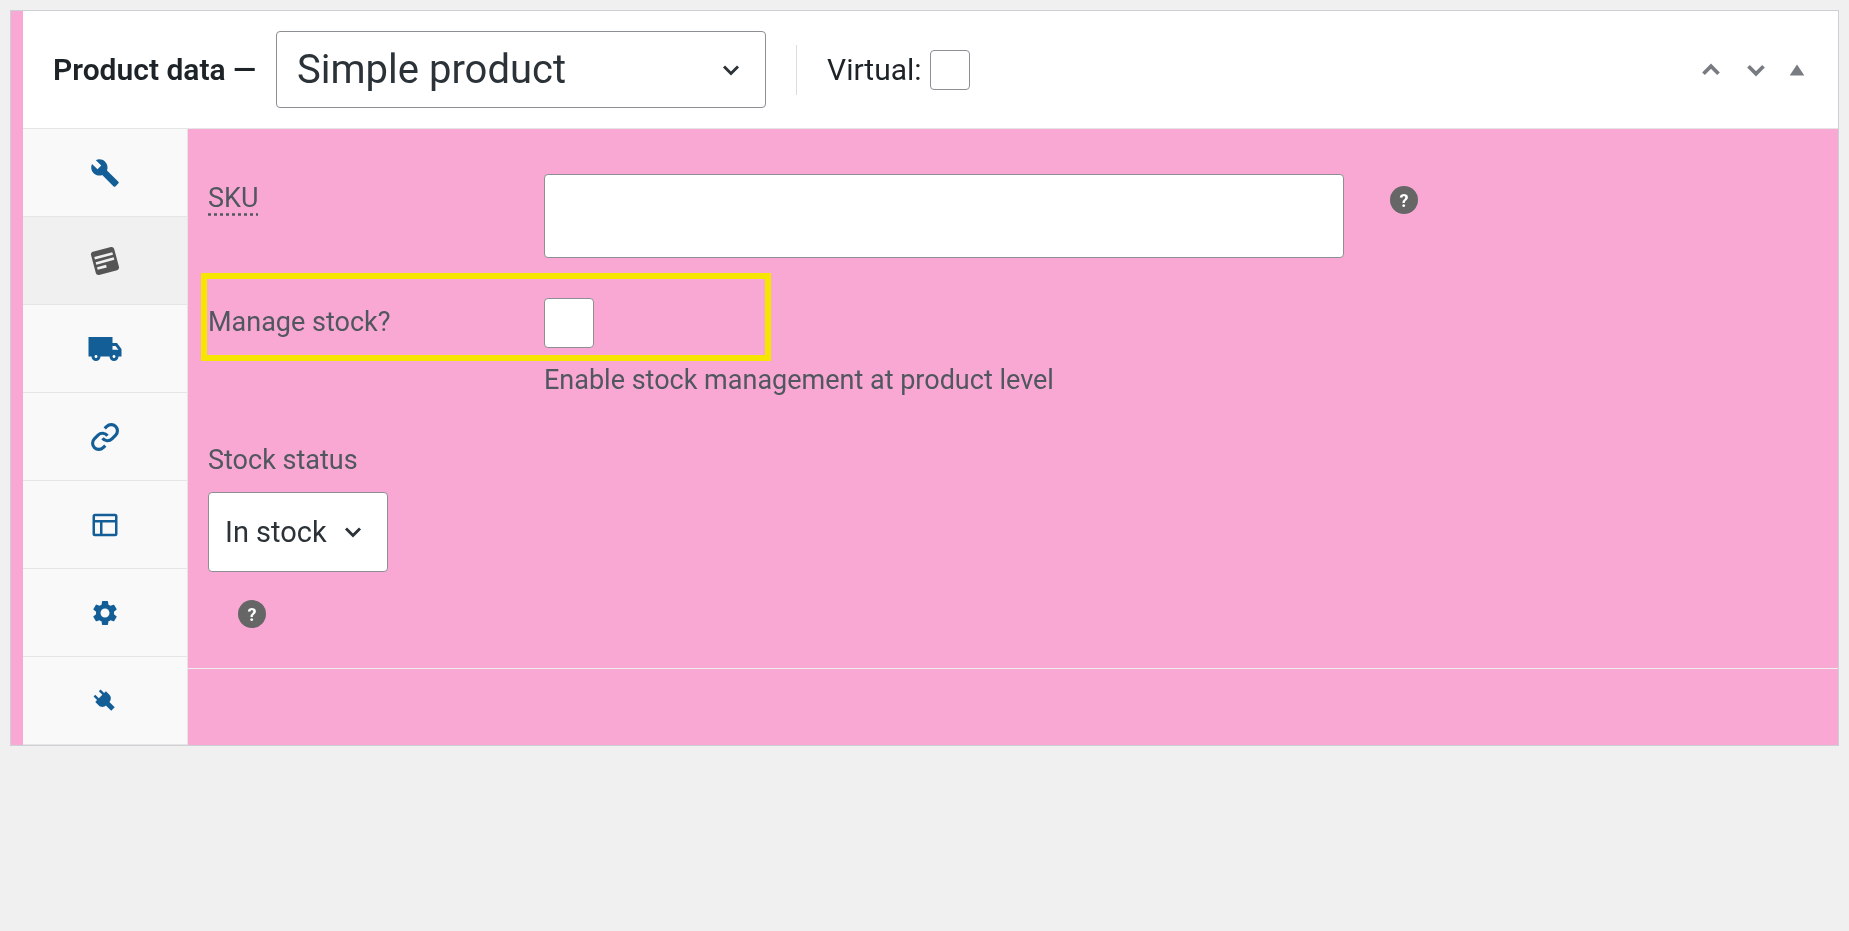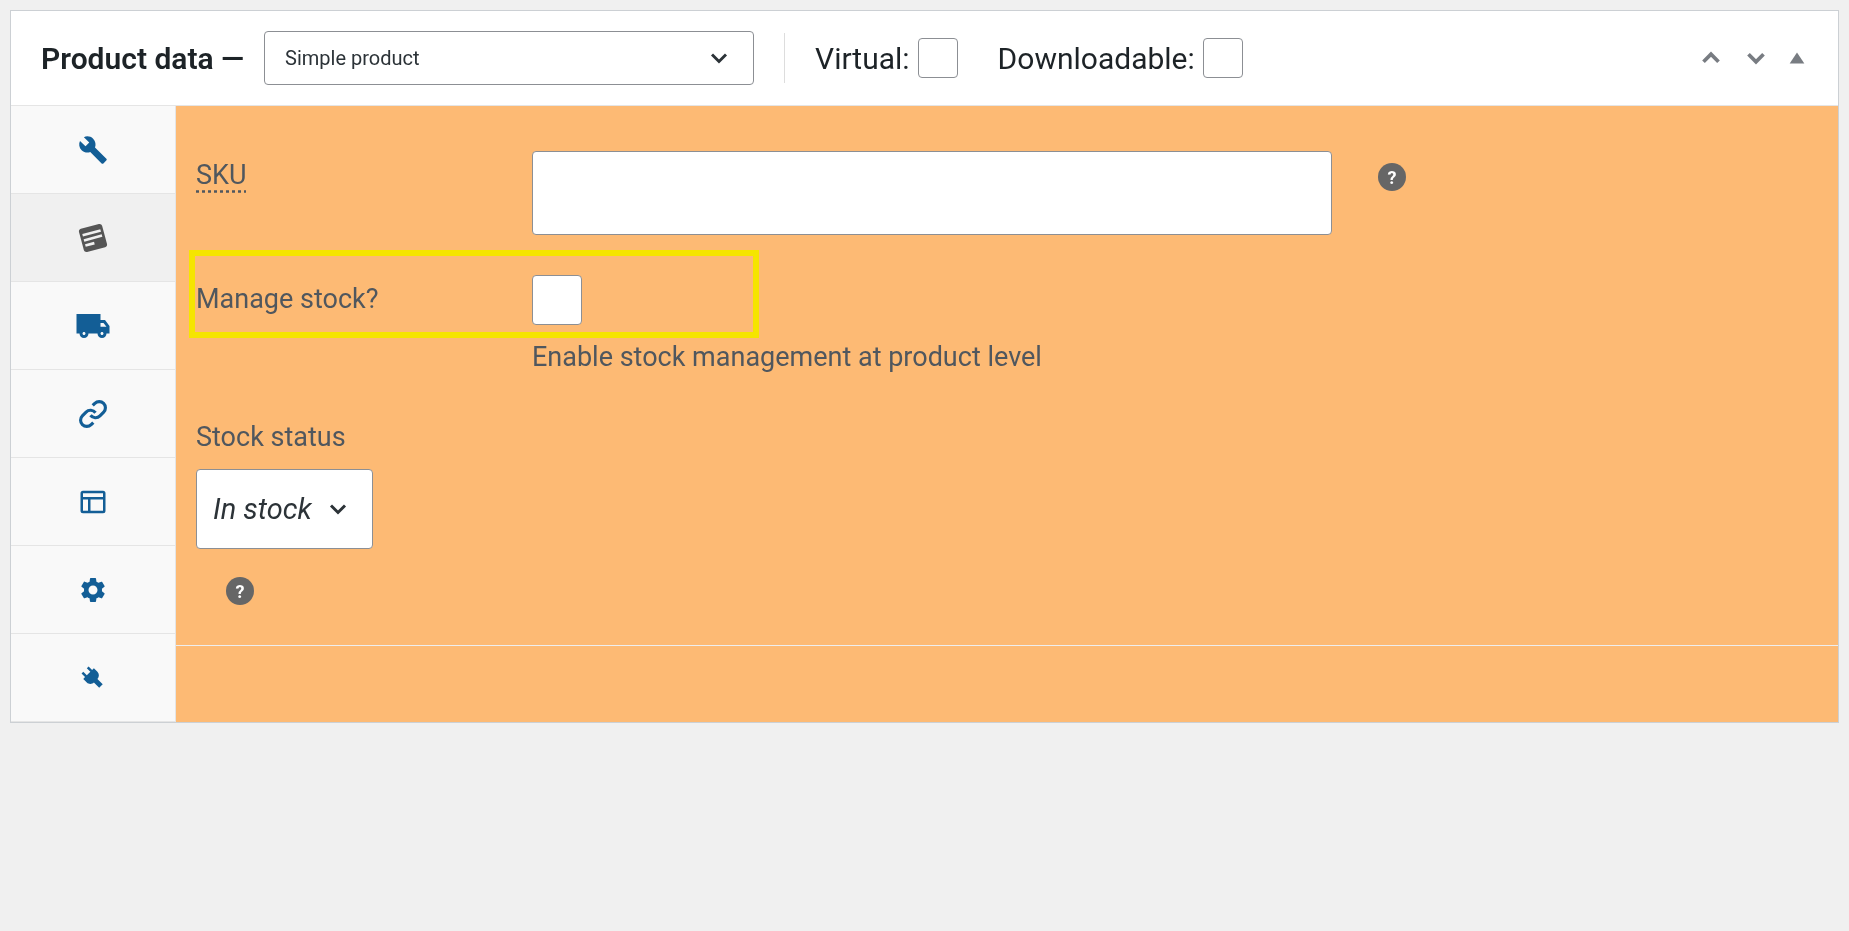--- a/index.html
+++ b/index.html
@@ -6,39 +6,40 @@
       box-sizing: border-box;
       margin: 0;
       padding: 0;
     }
     body {
       font-family: -apple-system, BlinkMacSystemFont, "Segoe UI", Roboto, sans-serif;
       background: #f0f0f0;
       padding: 10px;
     }
     .panel {
-      background: #fdba74;
+      background: #f9a8d4;
       border: 1px solid #ccd0d4;
       width: 100%;
+      padding-left: 12px;
     }
     .panel-header {
       display: flex;
       align-items: center;
       padding: 20px 30px;
       border-bottom: 1px solid #e5e5e5;
       background: #fff;
     }
     .panel-title {
       font-size: 30px;
       font-weight: 600;
       color: #1d2327;
       margin-right: 20px;
     }
     .product-type-select {
-      font-size: 20px;
+      font-size: 40px;
       padding: 14px 60px 14px 20px;
       border: 1px solid #8c8f94;
       border-radius: 4px;
       background: #fff;
       color: #2c3338;
       position: relative;
       cursor: pointer;
       display: flex;
       align-items: flex-start;
       min-width: 490px;
@@ -158,21 +159,20 @@
       border: 1px solid #8c8f94;
       border-radius: 4px;
       font-size: 29px;
       padding: 10px 60px 10px 16px;
       background: #fff;
       color: #2c3338;
       position: relative;
       display: flex;
       align-items: center;
       cursor: pointer;
-      font-style: italic;
     }
     .form-select .chevron {
       position: absolute;
       right: 20px;
       top: 50%;
       transform: translateY(-50%);
     }
     .form-checkbox {
       width: 50px;
       height: 50px;
@@ -229,24 +229,20 @@
       <span class="chevron">
         <svg class="icon-svg" width="28" height="28" viewBox="0 0 24 24" fill="none" stroke="#2c3338" stroke-width="2.5">
             <polyline points="6 9 12 15 18 9"></polyline>
           </svg>
       </span>
     </div>
     <div class="header-divider"></div>
     <div class="header-checkbox-group">
       <div class="header-checkbox-item">
         <label>Virtual:</label>
-        <div class="checkbox-large"></div>
-      </div>
-      <div class="header-checkbox-item">
-        <label>Downloadable:</label>
         <div class="checkbox-large"></div>
       </div>
     </div>
     <div class="header-controls">
       <span class="header-control-icon">
         <svg class="icon-svg" width="30" height="30" viewBox="0 0 24 24" fill="none" stroke="#787c82" stroke-width="3">
             <polyline points="18 15 12 9 6 15"></polyline>
           </svg>
       </span>
       <span class="header-control-icon">

